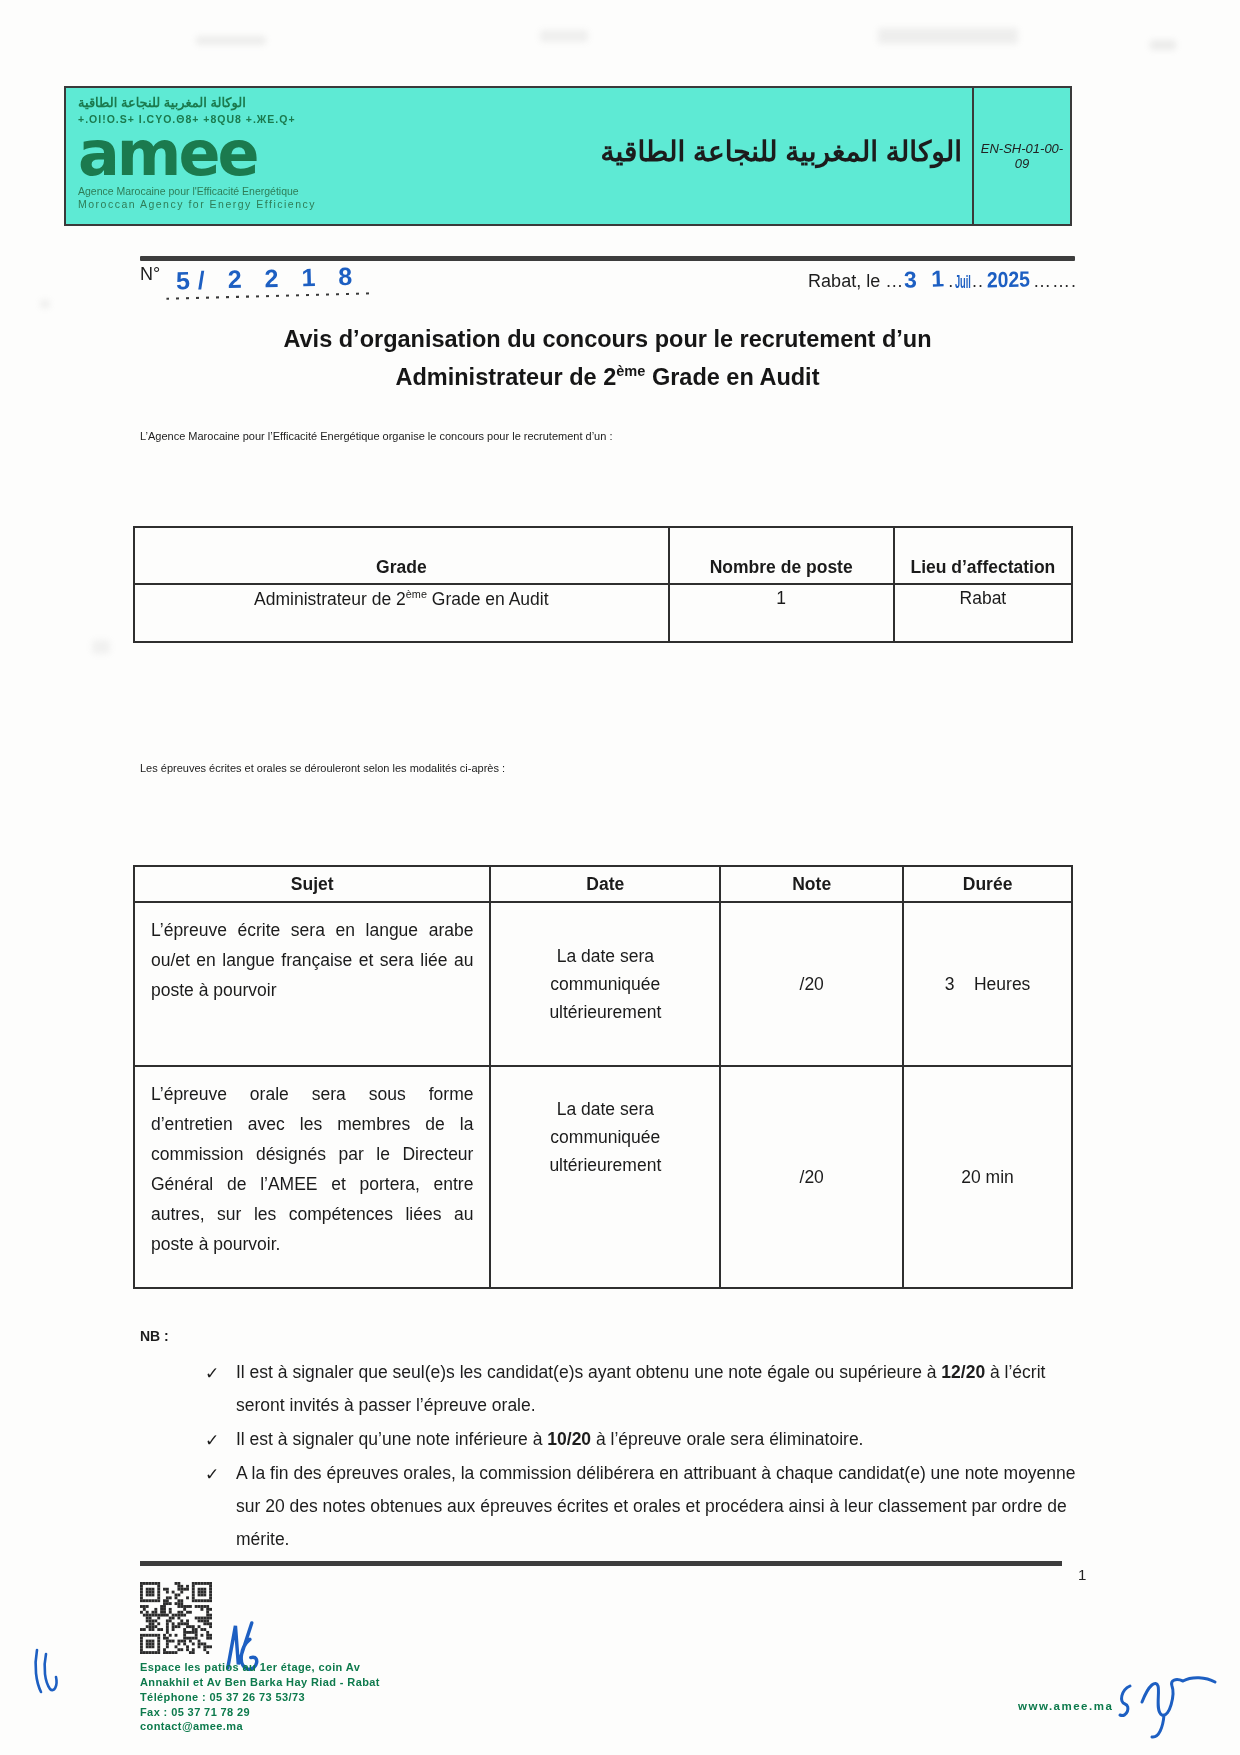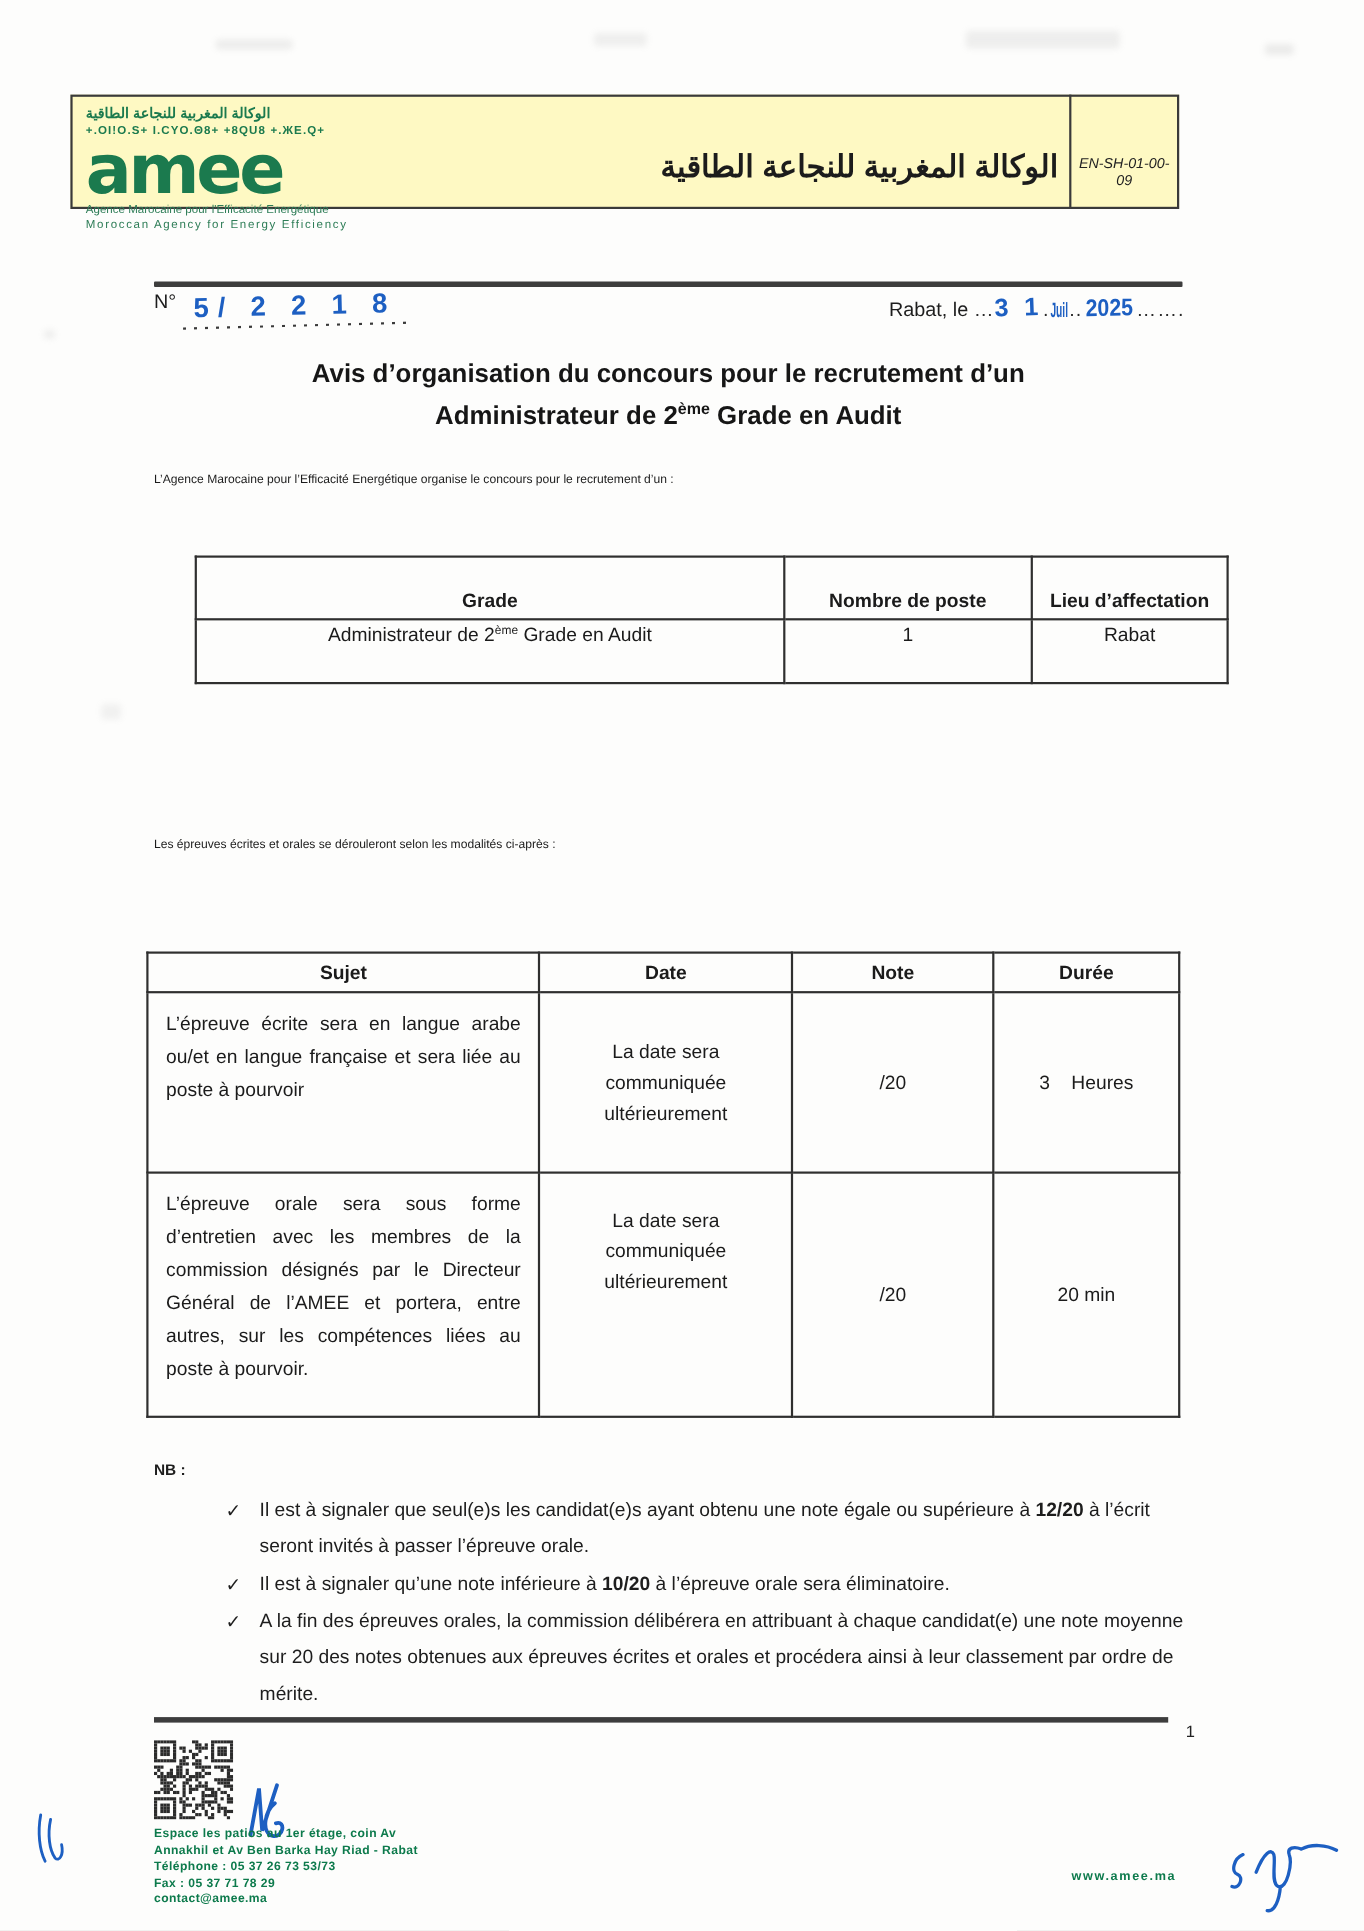--- a/index.html
+++ b/index.html
@@ -6,22 +6,22 @@
   html,body { background:#e8e8e8; }
   .page {
     position:relative; width:1240px; height:1755px; margin:0 auto;
     background:#fdfdfc; overflow:hidden;
     font-family:"Liberation Sans", sans-serif; color:#1d1d1d;
   }
   
   .smudge { position:absolute; background:#9a9a9a; filter:blur(3px); border-radius:3px; }
   
   .header-box {
-    position:absolute; left:64px; top:86px; width:1008px; height:104px;
-    border:2px solid #3a3a3a; background:#fef9c3;
+    position:absolute; left:64px; top:86px; width:1008px; height:140px;
+    border:2px solid #3a3a3a; background:#5eead4;
   }
   .logo-block { position:absolute; left:12px; top:7px; width:262px; text-align:left; }
   .logo-arabic { color:#1b7a4e; font-weight:bold; font-size:13px; direction:rtl; line-height:1.2; letter-spacing:1px; white-space:nowrap; }
   .logo-tifinagh { color:#1b7a4e; font-size:10.5px; font-weight:bold; letter-spacing:1px; margin-top:2px; white-space:nowrap; }
   .logo-wordmark { color:#1b7a4e; font-family:"DejaVu Sans", sans-serif; font-weight:bold; font-size:62px; line-height:0.92; letter-spacing:-3px; margin-top:0px; }
   .logo-tag1 { color:#2e7d57; font-size:10.5px; margin-top:3px; white-space:nowrap; }
   .logo-tag2 { color:#2e7d57; font-size:10.5px; letter-spacing:1.5px; margin-top:1px; white-space:nowrap; }
   .agency-arabic {
     position:absolute; right:108px; top:44px; width:470px; text-align:right;
     direction:rtl; font-size:28px; font-weight:bold; color:#1c1c1c; line-height:1.4;
@@ -48,21 +48,21 @@
   
   .para { position:absolute; left:140px; width:935px; font-size:11px; line-height:1.6; color:#1c1c1c; }
   .p-intro { top:428px; }
   .p-desc { top:672px; text-align:justify; }
   .p-modal { top:760px; }
   .p-epreuve { top:820px; font-size:17.5px; text-decoration:underline; text-underline-offset:4px; }
   
   table { border-collapse:collapse; table-layout:fixed; }
   .tbl { position:absolute; left:133px; width:940px; }
   .tbl td, .tbl th { border:2px solid #2f2f2f; font-size:17.5px; color:#1b1b1b; }
-  .tbl-poste { top:505px;margin-left:44px; }
+  .tbl-poste { top:526px; }
   .tbl-poste th { font-weight:bold; text-align:center; vertical-align:bottom; height:57px; padding-bottom:5px; }
   .tbl-poste td { text-align:center; vertical-align:top; height:58px; padding-top:3px; }
   .tbl-epreuves { top:865px; }
   .tbl-epreuves th { font-weight:bold; text-align:center; height:36px; }
   .td-sujet { text-align:justify; padding:12px 16px 10px 16px; line-height:1.72; vertical-align:top; }
   .td-date { text-align:center; vertical-align:middle; line-height:1.6; }
   .td-date .inner { max-width:160px; margin:0 auto; }
   .td-date-top { vertical-align:top; padding-top:28px; }
   .td-center { text-align:center; vertical-align:middle; }
   .row1 { height:164px; }
@@ -78,21 +78,21 @@
   
   .footer-rule { position:absolute; left:140px; top:1561px; width:922px; height:5px; background:#3d3d3d; }
   .page-number { position:absolute; left:1078px; top:1566px; font-size:15px; color:#222; }
   .qr { position:absolute; left:140px; top:1582px; width:72px; height:72px; }
   .qr svg { width:100%; height:100%; fill:#2b2b2b; }
   .sig-initials { position:absolute; left:222px; top:1618px; width:48px; height:58px; }
   .sig-paraph { position:absolute; left:1112px; top:1666px; width:112px; height:76px; }
   .sig-left { position:absolute; left:28px; top:1642px; width:42px; height:58px; }
   .sig-initials svg, .sig-paraph svg, .sig-left svg { width:100%; height:100%; }
   .addr { position:absolute; left:140px; top:1660px; font-size:11px; font-weight:bold; color:#0d7a4c; line-height:1.35; letter-spacing:0.4px; }
-  .website { position:absolute; left:974px; top:1700px; font-size:11.5px; font-weight:bold; color:#0d7a4c; letter-spacing:1.5px; }
+  .website { position:absolute; left:1018px; top:1700px; font-size:11.5px; font-weight:bold; color:#0d7a4c; letter-spacing:1.5px; }
 </style>
 </head>
 <body>
 
 <div class="page">
 
   <div class="smudge" style="left:196px;top:36px;width:70px;height:9px;opacity:.16;"></div>
   <div class="smudge" style="left:540px;top:30px;width:48px;height:12px;opacity:.14;"></div>
   <div class="smudge" style="left:878px;top:28px;width:140px;height:16px;opacity:.15;"></div>
   <div class="smudge" style="left:1150px;top:40px;width:26px;height:10px;opacity:.18;"></div>

